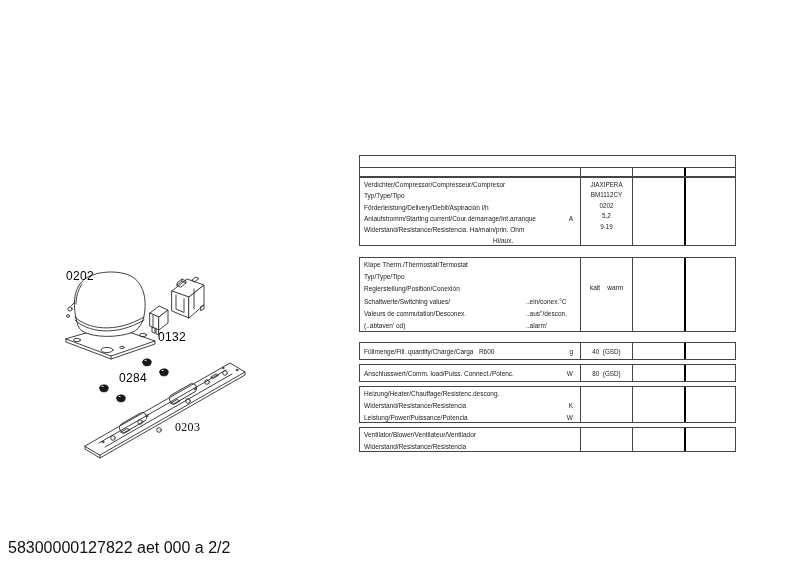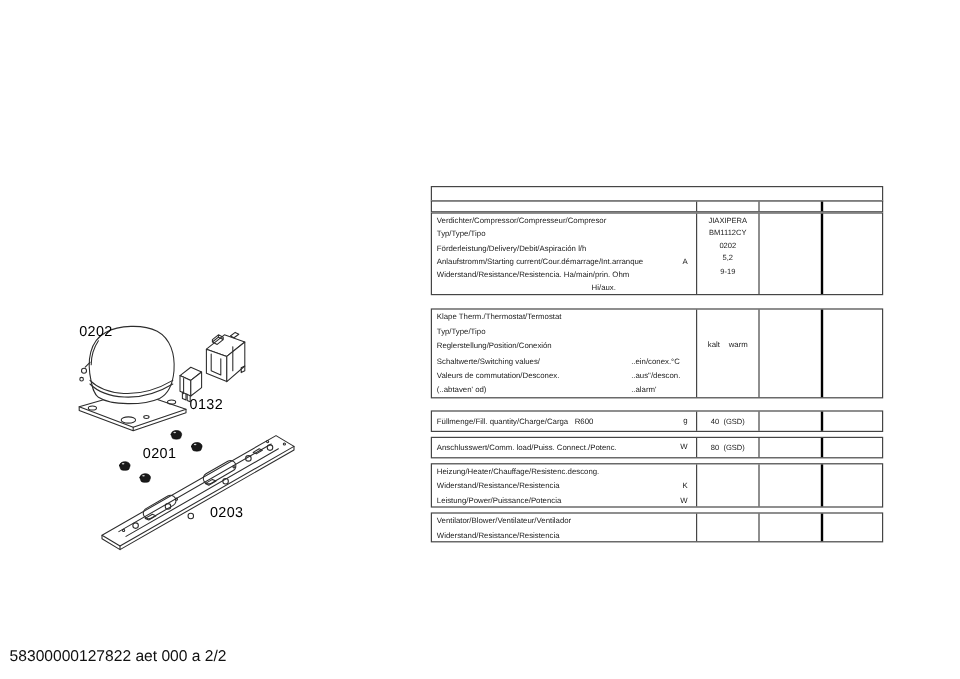--- a/index.html
+++ b/index.html
@@ -43,23 +43,23 @@
     padding-left:4px;box-sizing:border-box;font-size:6.5px;white-space:pre;}
   .single .unit{top:50%;transform:translateY(-50%);}
   .vcen{position:absolute;left:221px;top:0;bottom:0;width:51px;display:flex;
     align-items:center;justify-content:center;font-size:6.3px;white-space:pre;}
   
   #diagram-svg{position:absolute;left:55px;top:262px;width:200px;height:200px;}
   .part-label{position:absolute;font-size:12px;color:#000;letter-spacing:.3px;}
   #lbl-0202{left:66px;top:269px;}
   #lbl-0204{left:158px;top:330px;}
   #lbl-0201{left:119px;top:371px;}
-  #lbl-0203{left:175px;top:420px;}
-  
-  #footer{position:absolute;left:8px;top:539px;font-size:13px;color:#111;white-space:pre;}
+  #lbl-0203{left:175px;top:420px;font-family:Liberation Serif, serif;}
+  
+  #footer{position:absolute;left:8px;top:539px;font-size:16px;color:#111;white-space:pre;}
 </style>
 </head>
 <body>
 
 <svg id="diagram-svg" viewBox="0 0 200 200" aria-hidden="true">
   <g stroke="#2d2d2d" stroke-width="0.9" fill="none" stroke-linejoin="round" stroke-linecap="round">
 
     <g>
       <path d="M11,77 L56,94 L100,79 L56,64 Z" fill="#fff"></path>
       <path d="M11,77 L11,80 L56,97 L100,82 L100,79 M56,94 L56,97"></path>
@@ -137,21 +137,21 @@
       <g transform="translate(66,136)">
         <path d="M-4.4,0 C-4.4,-4.4 4.4,-4.4 4.4,0 C4.4,1.2 3.6,1.9 3.6,2.6 C3.6,4.4 -3.6,4.4 -3.6,2.6 C-3.6,1.9 -4.4,1.2 -4.4,0 Z"></path>
         <ellipse cx="-1.4" cy="-1.6" rx="1.1" ry="0.6" fill="#fff" stroke="none" opacity="0.8"></ellipse>
       </g>
     </g>
   </g>
 </svg>
 
 <span class="part-label" id="lbl-0202">0202</span>
 <span class="part-label" id="lbl-0204">0132</span>
-<span class="part-label" id="lbl-0201">0201</span>
+<span class="part-label" id="lbl-0201">0284</span>
 <span class="part-label" id="lbl-0203">0203</span>
 
 <div class="tbox" id="title-row">
   
 </div>
 
 <div class="tbox" id="thin-row">
   <i class="divd d1"></i>
   <i class="divd d2"></i>
   <i class="divd d3"></i>

